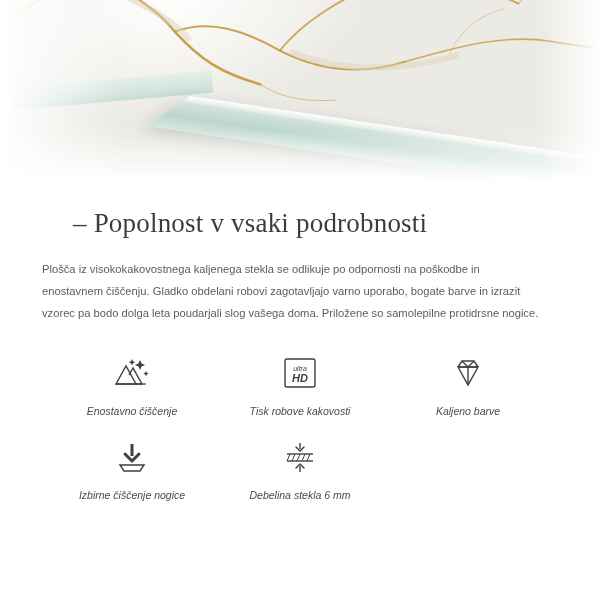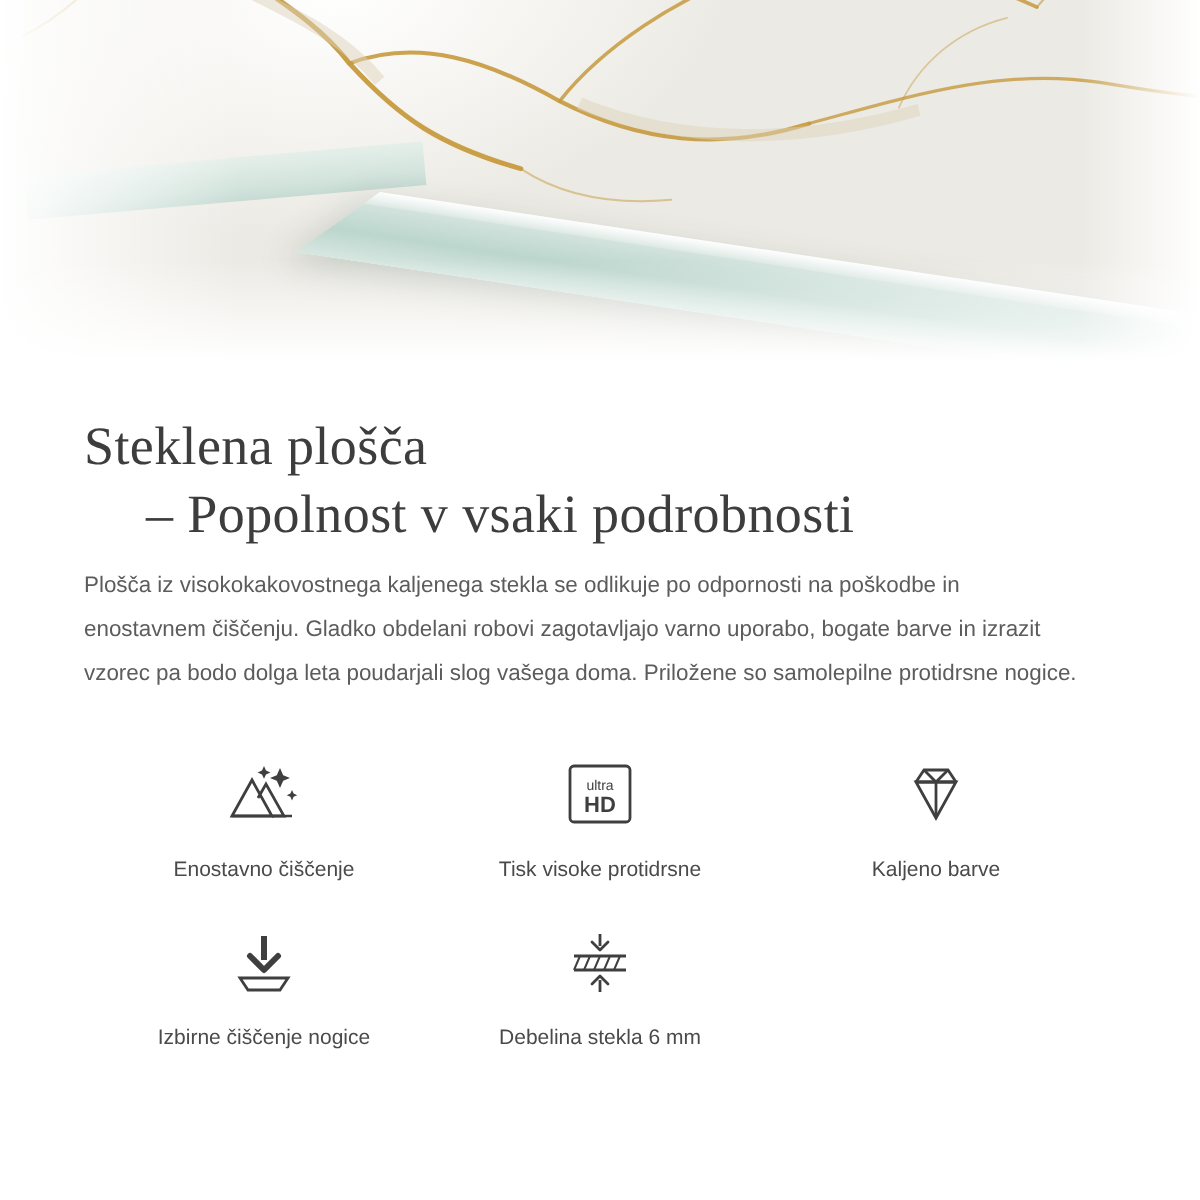--- a/index.html
+++ b/index.html
@@ -100,40 +100,41 @@
     font-family: "Liberation Serif", serif;
     font-size: 27px;
     line-height: 34px;
     color: #3d3d3d;
     font-weight: 400;
     margin: 0;
     letter-spacing: 0.2px;
   }
   .title .line2 { display: block; margin-left: 31px; }
   .body-copy {
-    margin-top: 8px;
+    margin-top: 18px;
     font-size: 11.2px;
     line-height: 22px;
     color: #5c5c5c;
     max-width: 500px;
   }
 
   
   .features {
     margin-top: 26px;
     display: grid;
     grid-template-columns: repeat(3, 1fr);
     grid-row-gap: 16px;
     padding: 0 6px;
   }
   .feature {
     display: flex;
     flex-direction: column;
     align-items: center;
     text-align: center;
+    font-style: italic;
   }
   .feature-icon {
     width: 46px;
     height: 46px;
     display: flex;
     align-items: center;
     justify-content: center;
     color: #3f3f3f;
   }
   .feature-label {
@@ -173,21 +174,20 @@
     <div class="glass-side"></div>
     <div class="glass-edge"></div>
     <div class="glass-edge-hl"></div>
     <div class="hero-fade-left"></div>
     <div class="hero-fade-right"></div>
     <div class="hero-fade-bottom"></div>
   </div>
 
   <div class="content">
     <h1 class="title">
-      <span>Steklena plošča</span>
       <span class="line2">– Popolnost v vsaki podrobnosti</span>
     </h1>
     <p class="body-copy">Plošča iz visokokakovostnega kaljenega stekla se odlikuje po odpornosti na poškodbe in enostavnem čiščenju. Gladko obdelani robovi zagotavljajo varno uporabo, bogate barve in izrazit vzorec pa bodo dolga leta poudarjali slog vašega doma. Priložene so samolepilne protidrsne nogice.</p>
 
     <div class="features">
 
       <div class="feature">
         <div class="feature-icon">
           <svg width="40" height="34" viewBox="0 0 40 34" fill="none" stroke="#3f3f3f" stroke-width="1.4">
             <path d="M4 28 L14 10 L24 28 Z"></path>
@@ -202,21 +202,21 @@
       </div>
 
       <div class="feature">
         <div class="feature-icon">
           <svg width="38" height="36" viewBox="0 0 38 36">
             <rect x="4" y="4" width="30" height="28" rx="2" fill="none" stroke="#3f3f3f" stroke-width="1.4"></rect>
             <text x="19" y="16" text-anchor="middle" font-family="Liberation Sans, sans-serif" font-size="7" fill="#3f3f3f">ultra</text>
             <text x="19" y="27" text-anchor="middle" font-family="Liberation Sans, sans-serif" font-size="11" font-weight="bold" fill="#3f3f3f">HD</text>
           </svg>
         </div>
-        <div class="feature-label">Tisk visoke protidrsne</div>
+        <div class="feature-label">Tisk robove kakovosti</div>
       </div>
 
 
       <div class="feature">
         <div class="feature-icon">
           <svg width="38" height="34" viewBox="0 0 38 34" fill="none" stroke="#3f3f3f" stroke-width="1.4">
             <path d="M9 11 L19 29 L29 11 Z"></path>
             <path d="M9 11 L13 5 L25 5 L29 11"></path>
             <path d="M13 5 L19 11 L25 5"></path>
             <path d="M9 11 L29 11"></path>

